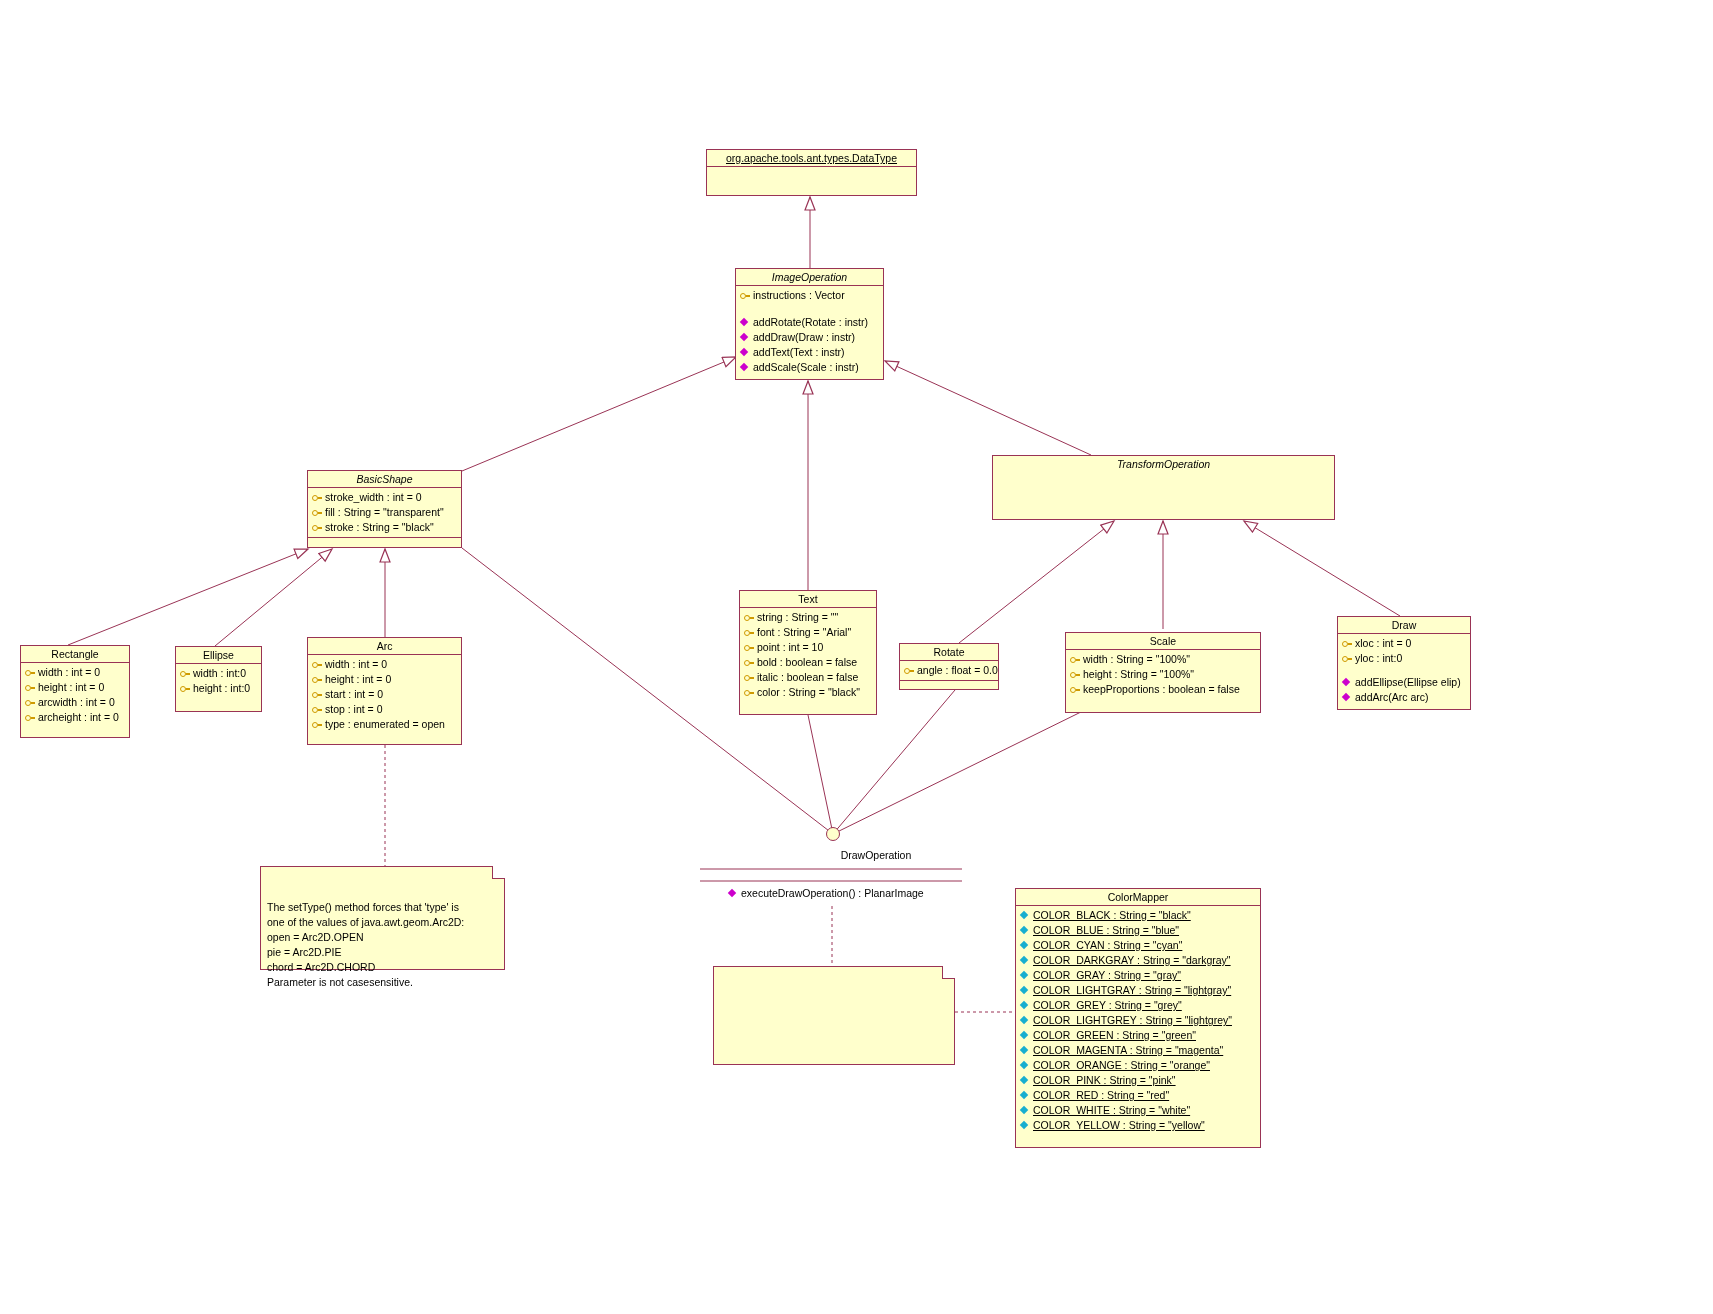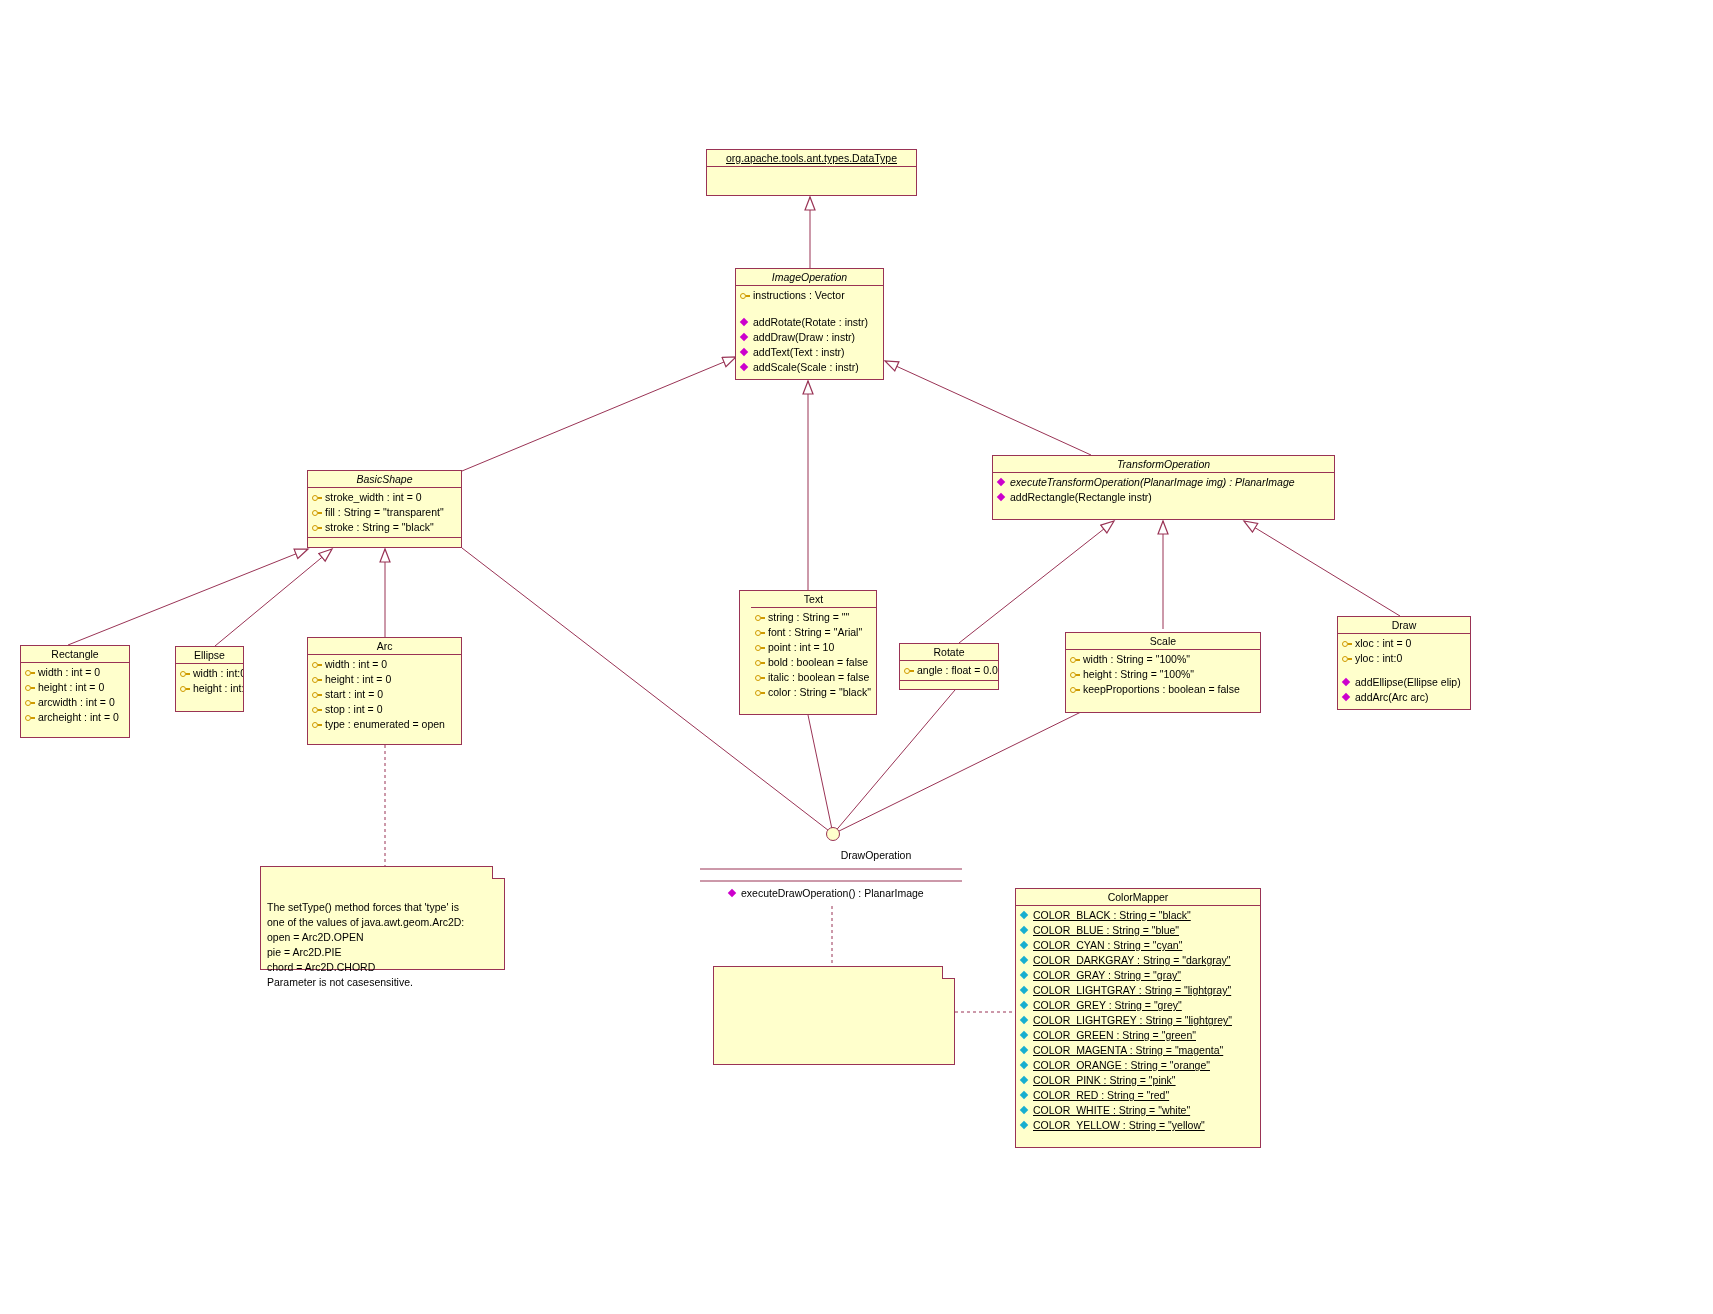--- a/index.html
+++ b/index.html
@@ -152,30 +152,20 @@
     <div class="row">
         <span class="ic ic-attr"></span>
         <span class="txt">stroke : String = "black"</span>
       </div>
   </div>
   <div class="compartment grow"></div>
 </div>
 
 <div class="uml-class" style="left:992px;top:455px;width:343px;height:65px;">
   <div class="uml-title abstract">TransformOperation</div>
-  <div class="compartment grow">
-    <div class="row it">
-        <span class="ic ic-op"></span>
-        <span class="txt">executeTransformOperation(PlanarImage img) : PlanarImage</span>
-      </div>
-    <div class="row">
-        <span class="ic ic-op"></span>
-        <span class="txt">addRectangle(Rectangle instr)</span>
-      </div>
-  </div>
 </div>
 
 <div class="uml-class" style="left:20px;top:645px;width:110px;height:93px;">
   <div class="uml-title">Rectangle</div>
   <div class="compartment grow">
     <div class="row">
         <span class="ic ic-attr"></span>
         <span class="txt">width : int = 0</span>
       </div>
     <div class="row">
@@ -186,21 +176,21 @@
         <span class="ic ic-attr"></span>
         <span class="txt">arcwidth : int = 0</span>
       </div>
     <div class="row">
         <span class="ic ic-attr"></span>
         <span class="txt">archeight : int = 0</span>
       </div>
   </div>
 </div>
 
-<div class="uml-class" style="left:175px;top:646px;width:69px;height:66px;">
+<div class="uml-class" style="left:175px;top:646px;width:87px;height:66px;">
   <div class="uml-title">Ellipse</div>
   <div class="compartment grow">
     <div class="row">
         <span class="ic ic-attr"></span>
         <span class="txt">width : int:0</span>
       </div>
     <div class="row">
         <span class="ic ic-attr"></span>
         <span class="txt">height : int:0</span>
       </div>
@@ -226,21 +216,21 @@
         <span class="ic ic-attr"></span>
         <span class="txt">stop : int = 0</span>
       </div>
     <div class="row">
         <span class="ic ic-attr"></span>
         <span class="txt">type : enumerated = open</span>
       </div>
   </div>
 </div>
 
-<div class="uml-class" style="left:739px;top:590px;width:138px;height:125px;padding-left:11px;">
+<div class="uml-class" style="left:739px;top:590px;width:138px;height:125px;">
   <div class="uml-title">Text</div>
   <div class="compartment grow">
     <div class="row">
         <span class="ic ic-attr"></span>
         <span class="txt">string : String = ""</span>
       </div>
     <div class="row">
         <span class="ic ic-attr"></span>
         <span class="txt">font : String = "Arial"</span>
       </div>

